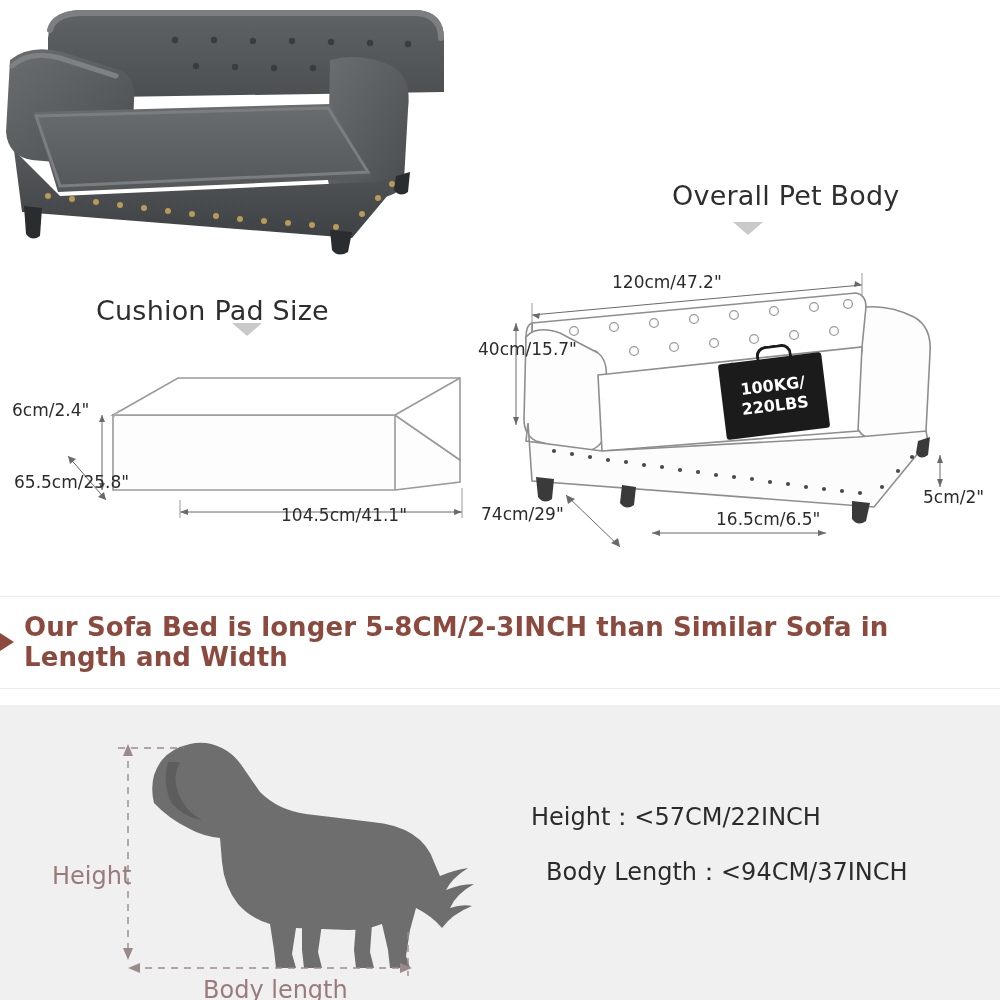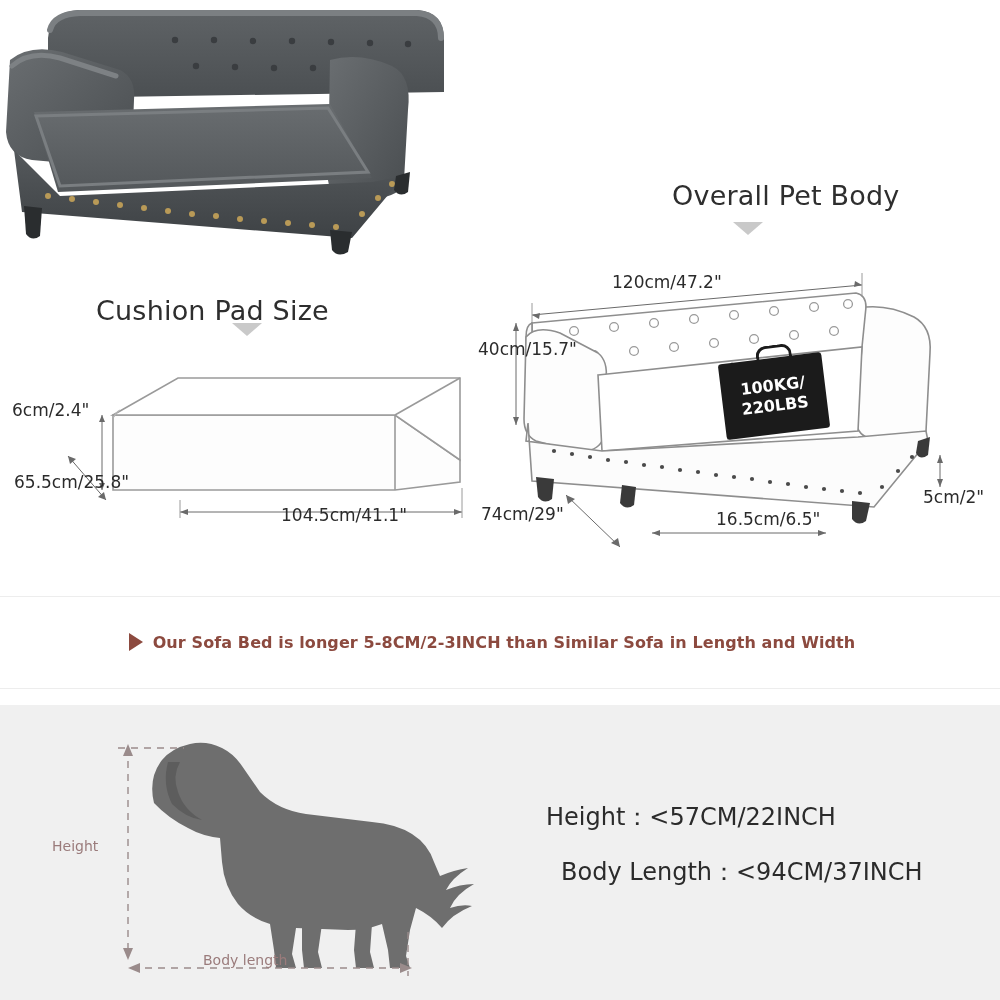--- a/index.html
+++ b/index.html
@@ -67,48 +67,47 @@
     border:3px solid #1b1b1b;
     border-bottom:none;
     border-radius:10px 10px 0 0;
   }
 
   
   .banner{
     left:0;top:612px;width:904px;height:60px;
     display:flex;align-items:center;justify-content:center;
     color:#8c4a3f;
-    font-size:16px;
+    font-size:26px;
     font-weight:700;
     letter-spacing:.1px;
-    margin-left:40px;
   }
   .banner .tri{
     width:0;height:0;
     border-top:9px solid transparent;
     border-bottom:9px solid transparent;
     border-left:14px solid #8c4a3f;
     margin-right:10px;
   }
   .sep{
     left:0;width:1000px;height:1px;background:#ededed;
   }
 
   
   .panel{
     left:0;top:705px;width:1000px;height:295px;
     background:#f0f0f0;
   }
 
   .spec{
-    font-size:24px;color:#2b2b2b;white-space:nowrap;margin-left:15px;
+    font-size:24px;color:#2b2b2b;white-space:nowrap;
   }
 
   .axis-label{
-    font-size:14px;color:#6a6a6a;
+    font-size:24px;color:#6a6a6a;margin-top:24px;
   }
 </style>
 </head>
 <body>
 
 <div class="stage">
 
   <div class="abs photo">
     <svg width="450" height="255" viewBox="0 0 450 255">
       <defs>

